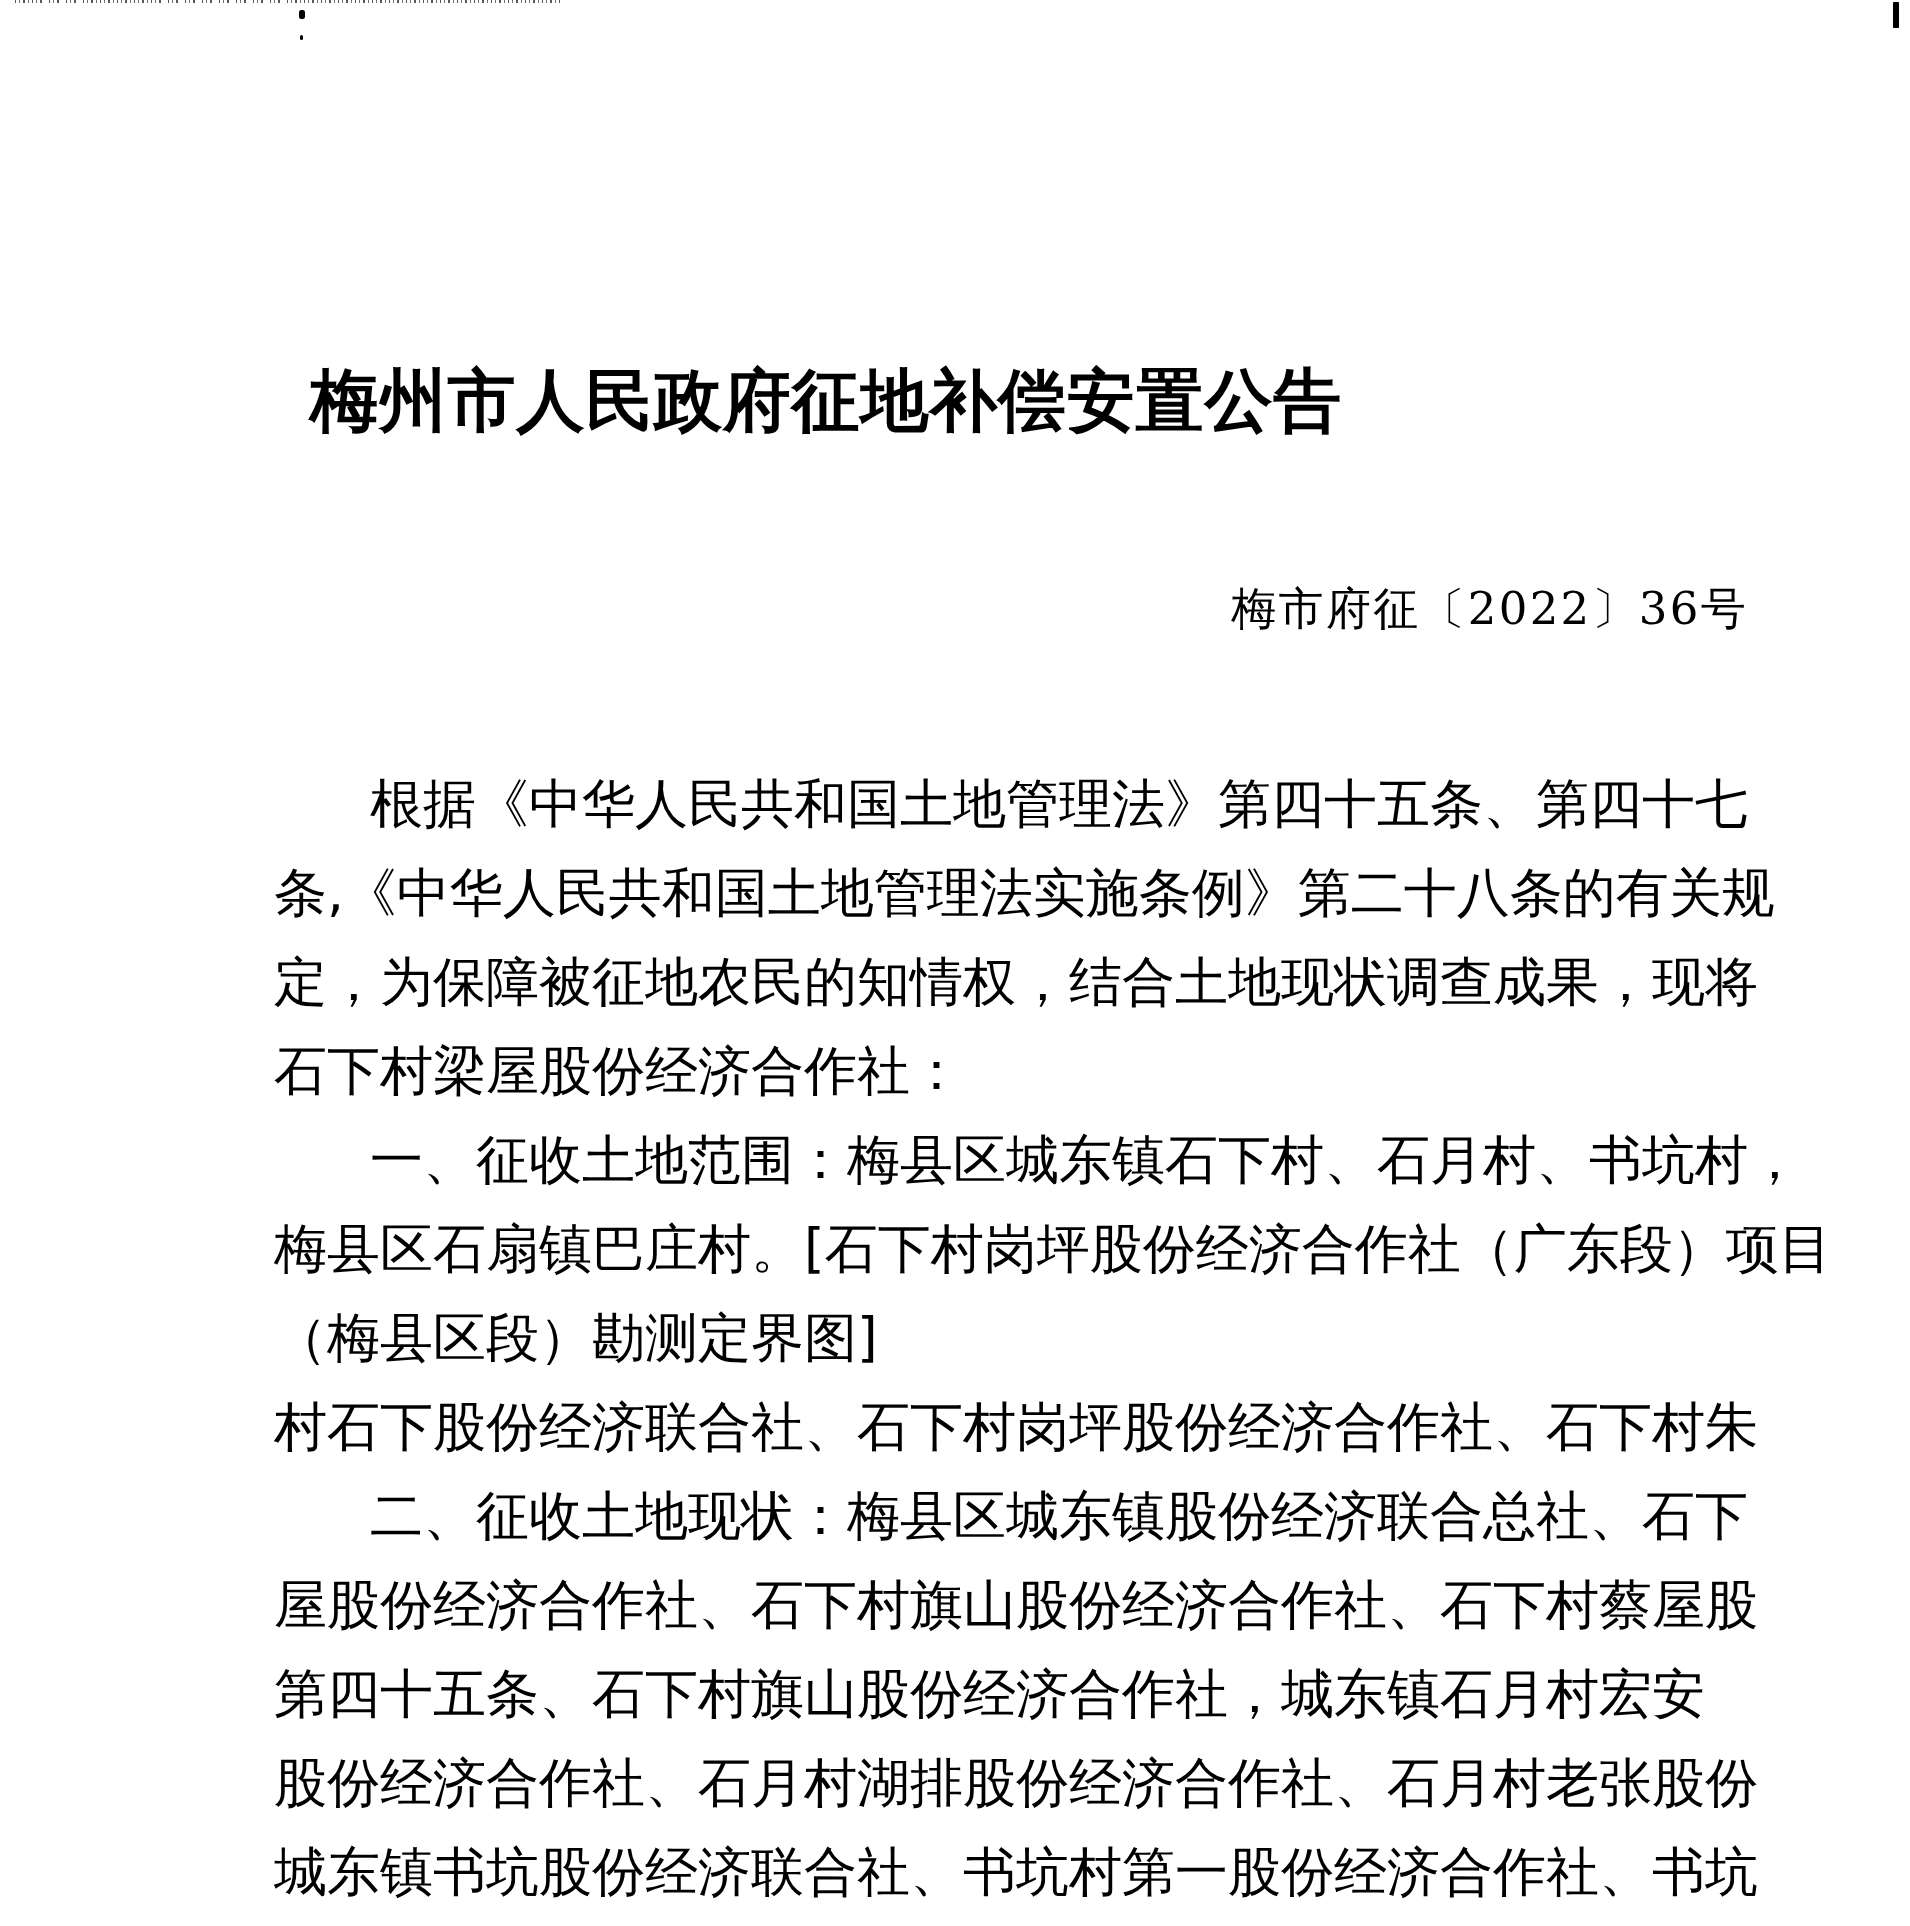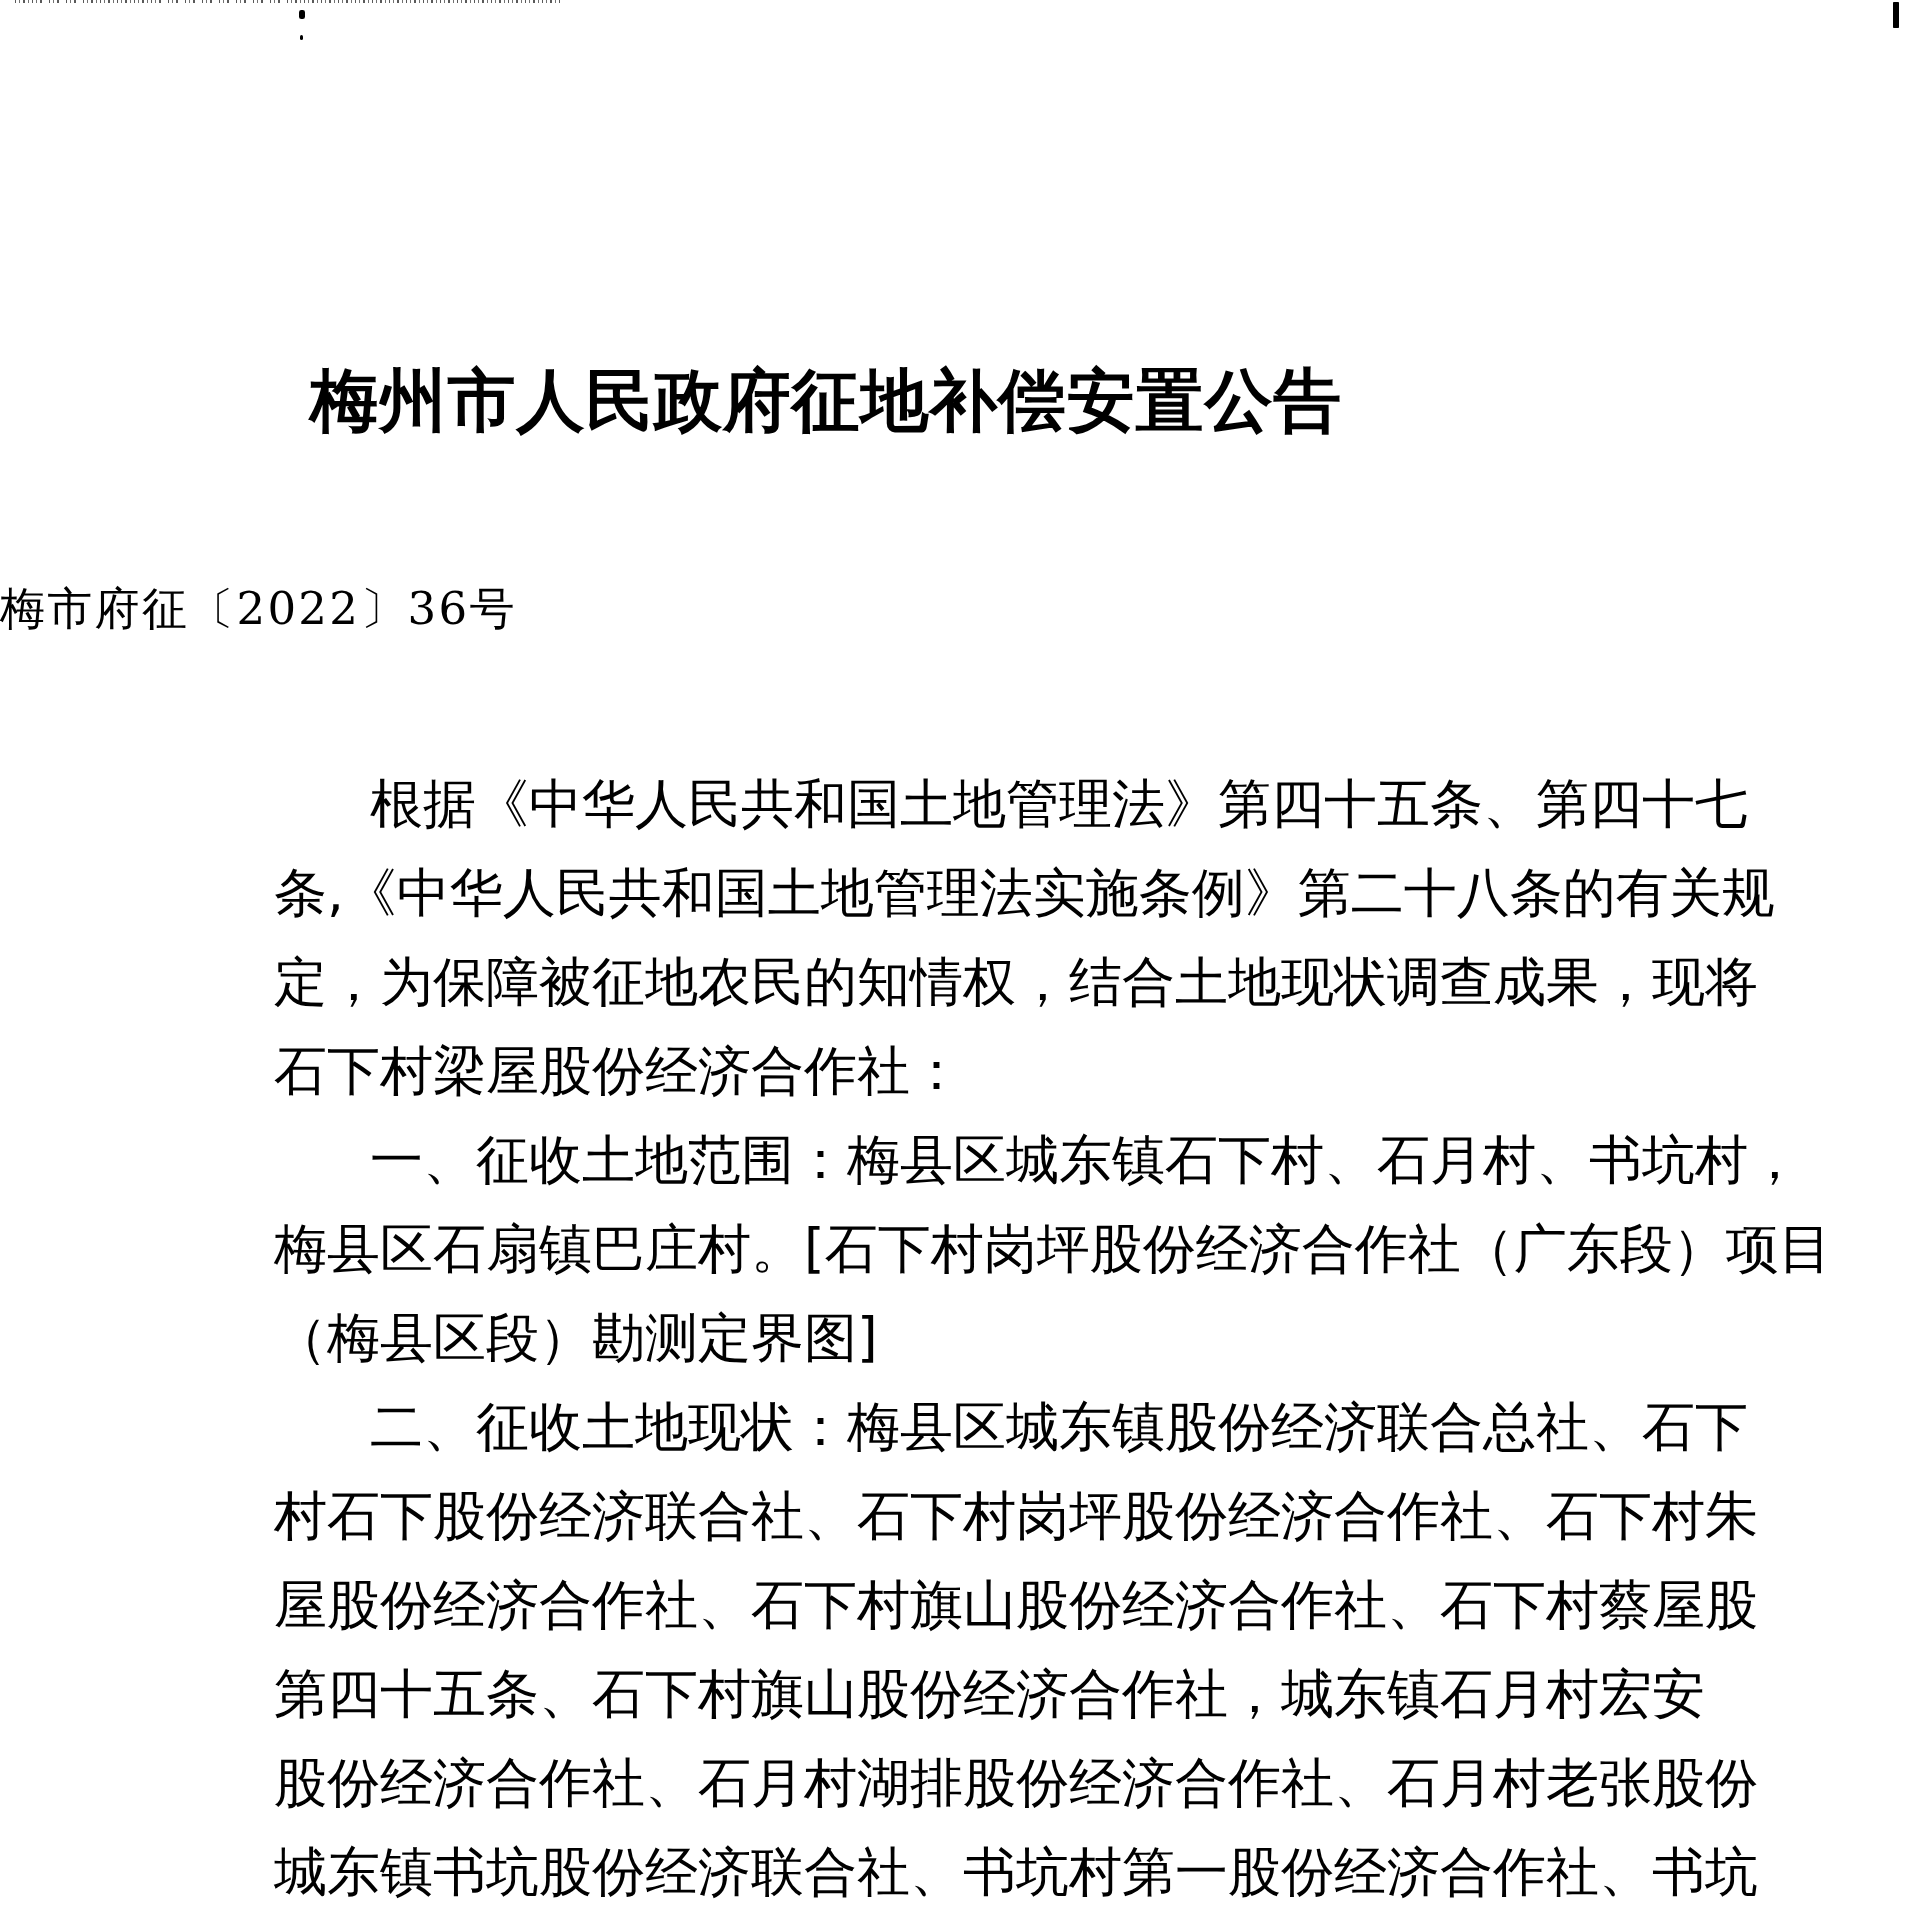--- a/index.html
+++ b/index.html
@@ -47,21 +47,21 @@
       font-weight: bold;
       letter-spacing: 0.8px;
       line-height: 85px;
       font-family: "DejaVu Serif", "Liberation Serif", serif;
     }
     .doc-number {
       position: absolute;
       left: 0;
       width: 1748px;
       top: 578px;
-      text-align: left;
+      text-align: right;
       font-size: 45px;
       line-height: 62px;
       letter-spacing: 2.3px;
       font-family: "DejaVu Serif", "Liberation Serif", serif;
     }
     .body-text {
       position: absolute;
       left: 250px;
       top: 759px;
       width: 1433px;
@@ -106,22 +106,22 @@
     <span class="line last">石下村梁屋股份经济合作社：</span>
   </div>
 
   <div>
     <span class="line indent">一、征收土地范围：梅县区城东镇石下村、石月村、书坑村，</span>
     <span class="line">梅县区石扇镇巴庄村。[石下村岗坪股份经济合作社（广东段）项目</span>
     <span class="line last">（梅县区段）勘测定界图]</span>
   </div>
 
   <div>
+    <span class="line">村石下股份经济联合社、石下村岗坪股份经济合作社、石下村朱</span>
     <span class="line indent">二、征收土地现状：梅县区城东镇股份经济联合总社、石下</span>
-    <span class="line">村石下股份经济联合社、石下村岗坪股份经济合作社、石下村朱</span>
     <span class="line">屋股份经济合作社、石下村旗山股份经济合作社、石下村蔡屋股</span>
     <span class="line">第四十五条、石下村旗山股份经济合作社，城东镇石月村宏安</span>
     <span class="line">股份经济合作社、石月村湖排股份经济合作社、石月村老张股份</span>
     <span class="line">城东镇书坑股份经济联合社、书坑村第一股份经济合作社、书坑</span>
 
   </div>
 </div>
 
 
 </body></html>

